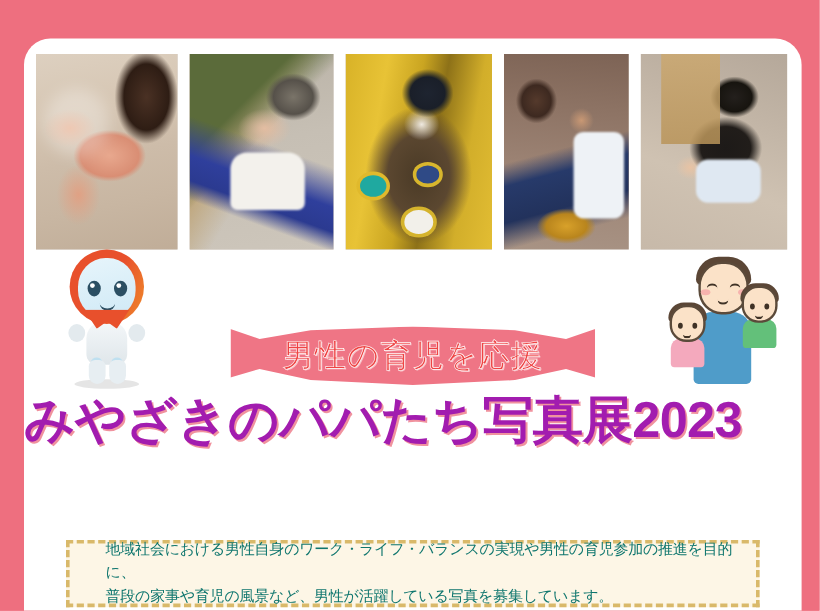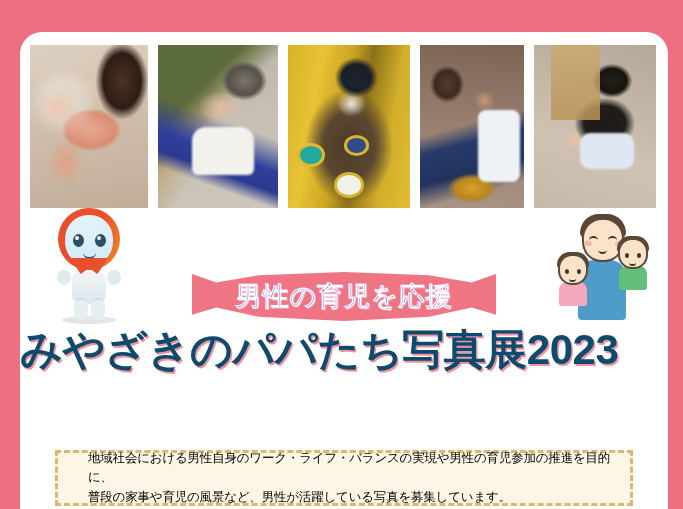--- a/index.html
+++ b/index.html
@@ -420,37 +420,37 @@
       0% 6%, 8% 22%, 22% 8%, 50% 2%, 78% 8%, 92% 22%, 100% 6%,
       100% 84%, 92% 70%, 78% 88%, 50% 96%, 22% 88%, 8% 70%, 0% 84%
     );
   }
   #ribbon .band-text {
     position: absolute;
     inset: 0;
     display: flex;
     align-items: center;
     justify-content: center;
-    color: #6d28d9;
+    color: #ef4444;
     font-size: 26px;
-    font-weight: 700;
+    font-weight: 400;
     letter-spacing: 1px;
     -webkit-text-stroke: 0.5px #ffffff;
     text-shadow: 1px 1px 0 rgba(255,255,255,.55);
     padding-bottom: 2px;
   }
 
   
   #headline {
     position: absolute;
     left: 0;
     top: 296px;
     width: 584px;
     text-align: center;
-    color: #0c4a6e;
+    color: #a21caf;
     font-weight: 700;
     line-height: 1.06;
     text-shadow: 1.5px 1.5px 0 rgba(235,110,125,.75);
   }
   #headline .line1 {
     font-size: 42px;
     letter-spacing: -0.5px;
     white-space: nowrap;
   }
   #headline .line2 {
@@ -468,21 +468,21 @@
     width: 578px;
     height: 56px;
     background: #fdf6e6;
     border: 3px dashed #d9b96a;
     box-sizing: border-box;
     display: flex;
     align-items: center;
   }
   #desc-box .desc-text {
     padding: 0 16px 0 30px;
-    color: #000000;
+    color: #0f766e;
     font-size: 12.5px;
     line-height: 1.55;
     letter-spacing: -0.2px;
     white-space: pre-line;
   }
 </style>
 </head>
 <body>
 
 <div id="poster">

